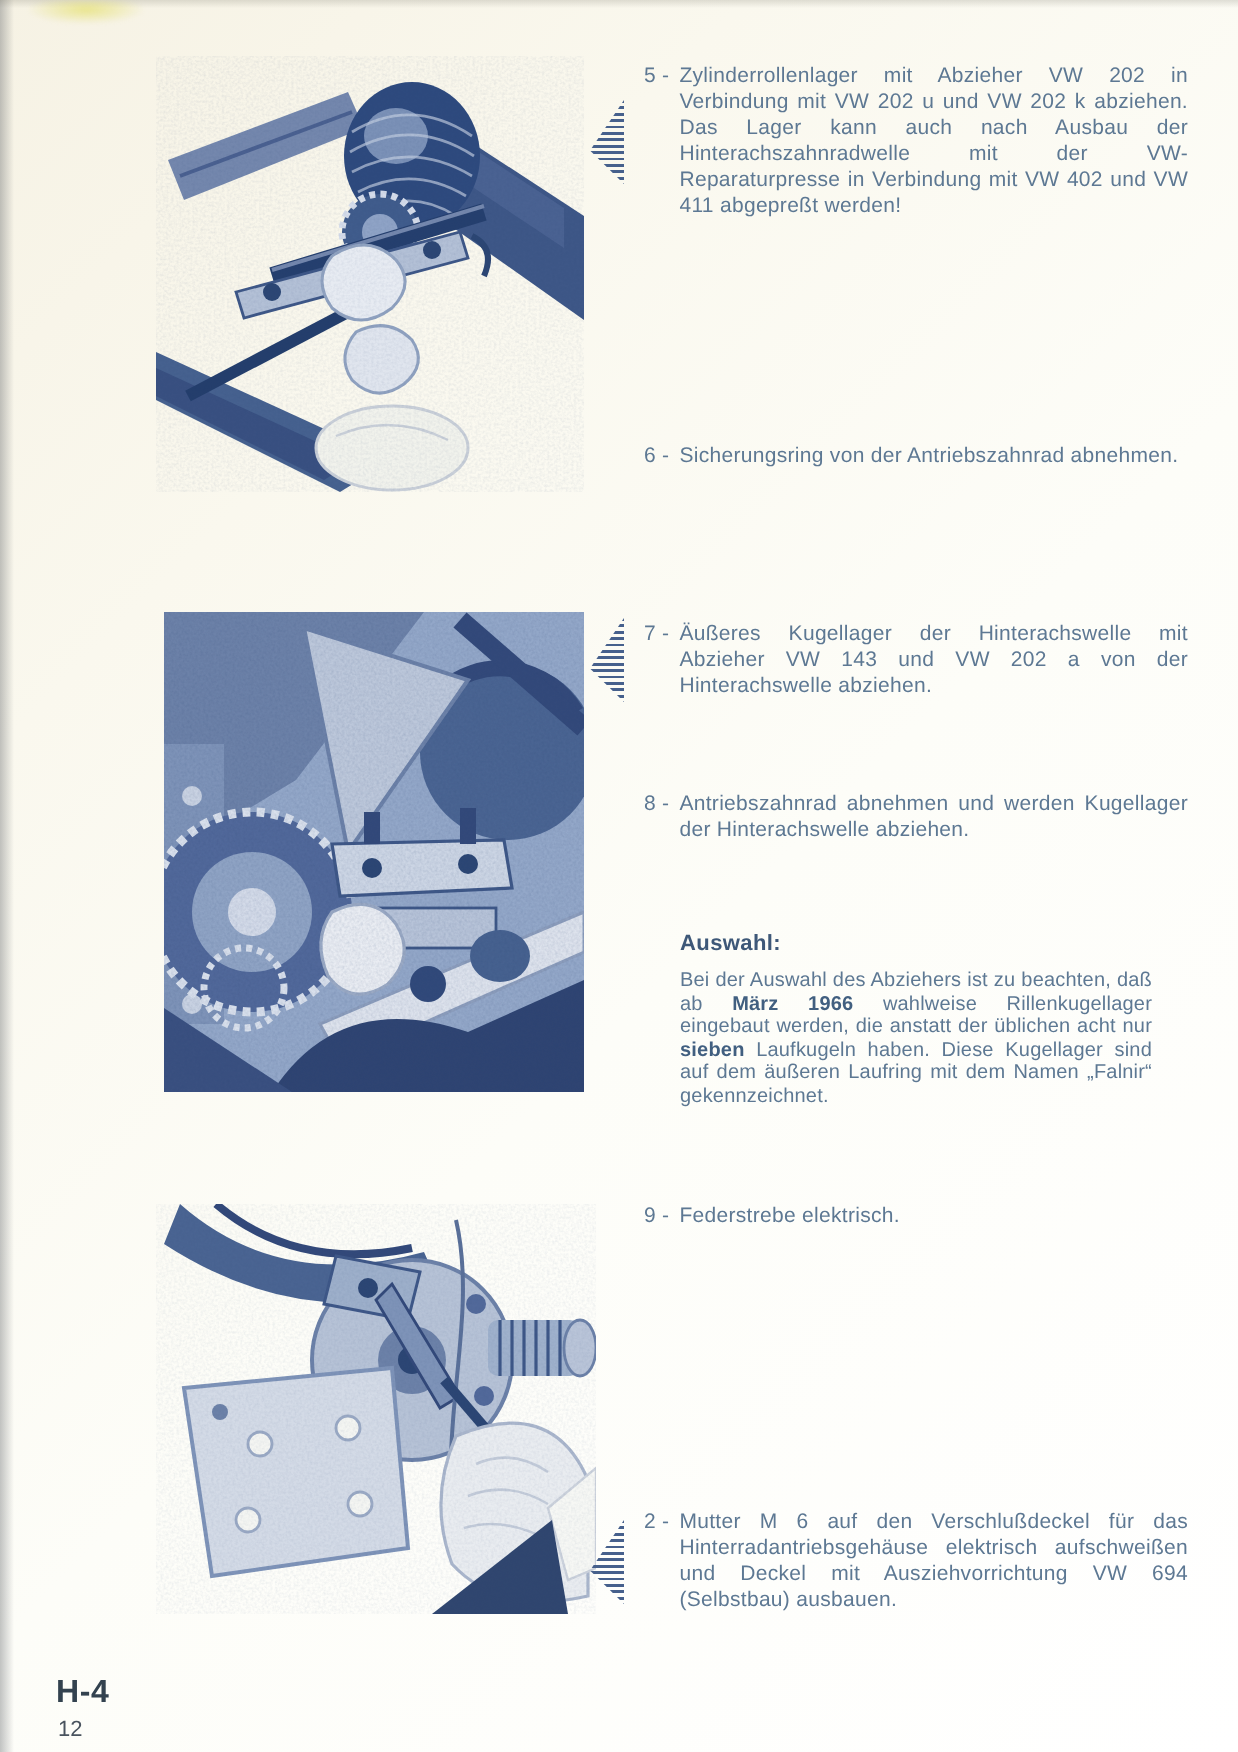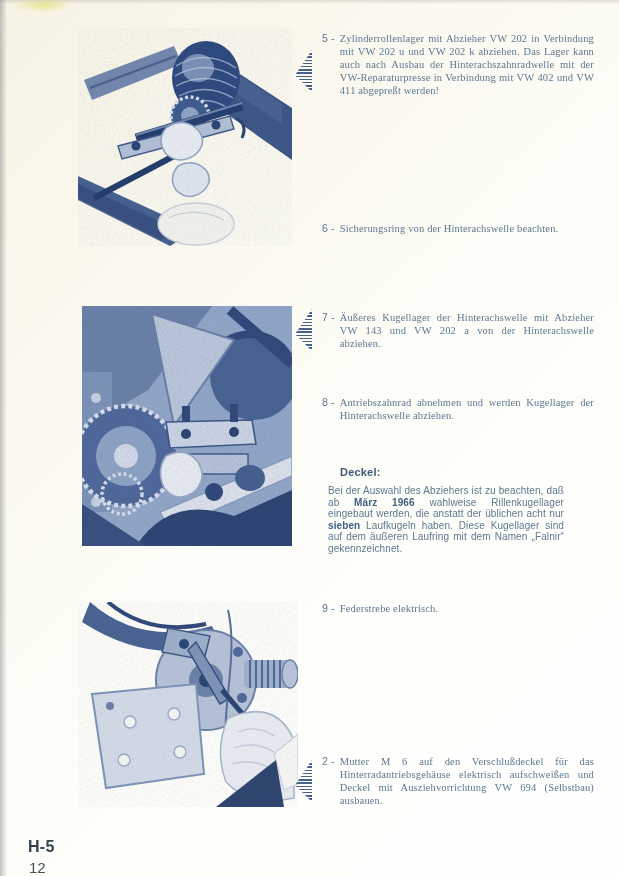--- a/index.html
+++ b/index.html
@@ -13,33 +13,33 @@
   .edge-top{position:absolute;left:0;top:0;width:619px;height:4px;
     background:linear-gradient(to bottom,rgba(120,118,104,.22),rgba(120,118,104,0));pointer-events:none;}
   .smudge{position:absolute;left:14px;top:0;width:58px;height:12px;
     background:radial-gradient(ellipse at 50% 40%,rgba(222,217,70,.55),rgba(222,217,70,0) 72%);
     filter:blur(1px);}
 
   
   .step{position:absolute;left:322px;width:272px;display:flex;align-items:flex-start;
     color:#5d7893;font-size:10.5px;line-height:13px;letter-spacing:.15px;}
   .step .pfx{flex:0 0 auto;margin-right:5px;white-space:nowrap;}
-  .step .txt{flex:1 1 auto;text-align:justify;font-family:Liberation Serif, serif;}
+  .step .txt{flex:1 1 auto;text-align:justify;}
   .s5{top:32px;} .s6{top:222px;} .s7{top:311px;} .s8{top:396px;}
   .s9{top:602px;} .s10{top:755px;}
 
   .note-head{position:absolute;left:340px;top:466px;width:240px;
     color:#3e5878;font-size:11px;font-weight:bold;letter-spacing:.2px;}
-  .note-body{position:absolute;left:328px;top:485px;width:236px;
+  .note-body{position:absolute;left:340px;top:485px;width:236px;
     color:#5d7893;font-size:10px;line-height:11.6px;letter-spacing:.1px;text-align:justify;}
   .note-body .b{font-weight:bold;color:#415f80;}
 
   
   .sect{position:absolute;left:28px;top:838px;color:#33424f;font-size:16px;font-weight:bold;letter-spacing:.3px;}
-  .pageno{position:absolute;left:29px;top:859px;color:#49535e;font-size:15px;}
+  .pageno{position:absolute;left:29px;top:859px;color:#49535e;font-size:11px;}
 
   
   .fig{position:absolute;}
   .fig svg{display:block;width:100%;height:100%;}
   .fig1{left:78px;top:28px;width:214px;height:218px;}
   .fig2{left:82px;top:306px;width:210px;height:240px;}
   .fig3{left:78px;top:602px;width:220px;height:205px;}
 
   
   .hatch-arrow{position:absolute;left:295px;width:17px;height:42px;
@@ -225,37 +225,37 @@
 <div class="hatch-arrow a1"></div>
 <div class="hatch-arrow a2"></div>
 <div class="hatch-arrow a3"></div>
 
 <div class="step s5">
   <span class="pfx">5 -</span>
   <span class="txt">Zylinderrollenlager mit Abzieher VW 202 in Verbindung mit VW 202 u und VW 202 k abziehen. Das Lager kann auch nach Ausbau der Hinterachszahnradwelle mit der VW-Reparaturpresse in Verbindung mit VW 402 und VW 411 abgepreßt werden!</span>
 </div>
 <div class="step s6">
   <span class="pfx">6 -</span>
-  <span class="txt">Sicherungsring von der Hinterachswelle beachten.</span>
+  <span class="txt">Sicherungsring von der Antriebszahnrad abnehmen.</span>
 </div>
 <div class="step s7">
   <span class="pfx">7 -</span>
   <span class="txt">Äußeres Kugellager der Hinterachswelle mit Abzieher VW 143 und VW 202 a von der Hinterachswelle abziehen.</span>
 </div>
 <div class="step s8">
   <span class="pfx">8 -</span>
   <span class="txt">Antriebszahnrad abnehmen und werden Kugellager der Hinterachswelle abziehen.</span>
 </div>
 
-<div class="note-head">Deckel:</div>
+<div class="note-head">Auswahl:</div>
 <div class="note-body"><span>Bei der Auswahl des Abziehers ist zu beachten, daß ab </span><span class="b">März 1966</span><span> wahlweise Rillenkugellager eingebaut werden, die anstatt der üblichen acht nur </span><span class="b">sieben</span><span> Laufkugeln haben. Diese Kugellager sind auf dem äußeren Laufring mit dem Namen „Falnir“ gekennzeichnet.</span></div>
 
 <div class="step s9">
   <span class="pfx">9 -</span>
   <span class="txt">Federstrebe elektrisch.</span>
 </div>
 <div class="step s10">
   <span class="pfx">2 -</span>
   <span class="txt">Mutter M 6 auf den Verschlußdeckel für das Hinterradantriebsgehäuse elektrisch aufschweißen und Deckel mit Ausziehvorrichtung VW 694 (Selbstbau) ausbauen.</span>
 </div>
 
-<div class="sect">H-5</div>
+<div class="sect">H-4</div>
 <div class="pageno">12</div>
 
 </body></html>

